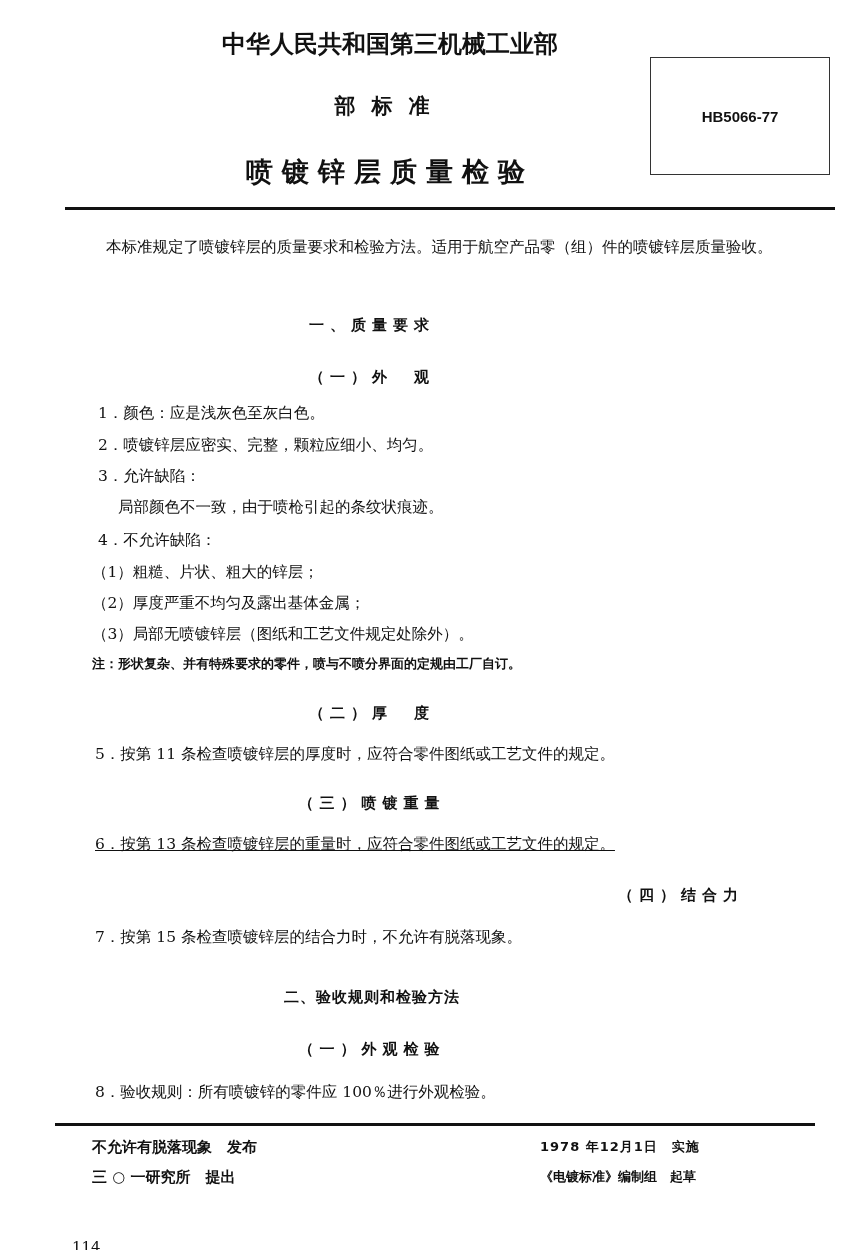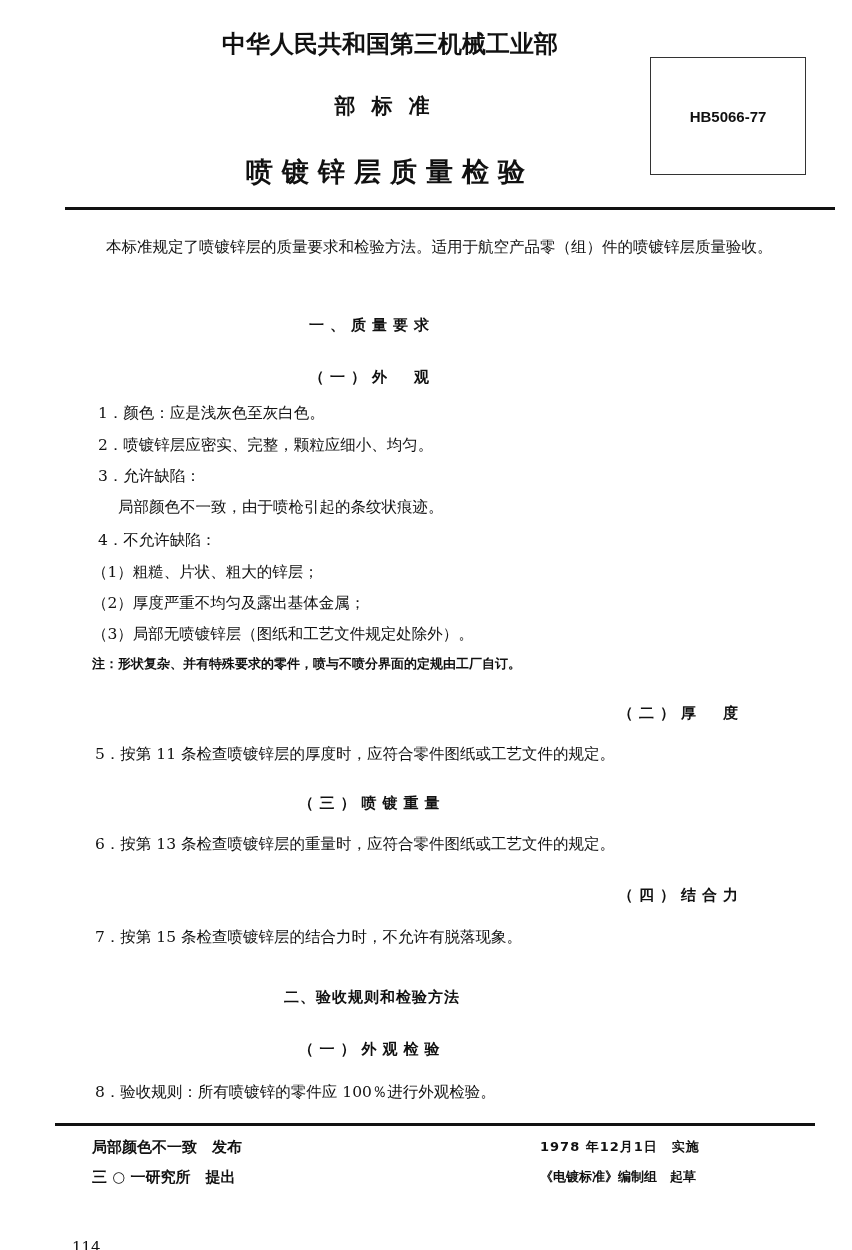--- a/index.html
+++ b/index.html
@@ -8,21 +8,21 @@
     font-family: "DejaVu Serif", "Liberation Serif", serif;
     color: #111111;
   }
   .abs { position: absolute; }
   .center { left: 0; width: 744px; text-align: center; }
   .heading-sans { font-family: "DejaVu Sans", "Liberation Sans", sans-serif; font-weight: bold; }
   .ministry { top: 28px; left: 200px; width: 380px; text-align: center; font-size: 24px; letter-spacing: 0px; }
   .std-type { top: 92px; left: 200px; width: 380px; text-align: center; font-size: 21px; letter-spacing: 16px; }
   .doc-title { top: 154px; left: 200px; width: 380px; text-align: center; font-size: 27px; letter-spacing: 9px; }
   .code-box {
-    top: 57px; left: 650px; width: 156px; height: 118px;
+    top: 57px; left: 650px; width: 180px; height: 118px;
     border: 1px solid #333; box-sizing: border-box;
     display: flex; align-items: center; justify-content: center;
     font-family: "Liberation Sans", sans-serif; font-weight: bold; font-size: 15px;
   }
   .rule-top { top: 207px; left: 65px; width: 770px; height: 3px; background: #111; }
   .para { font-size: 15.5px; line-height: 30px; }
   .intro { top: 232px; left: 62px; width: 770px; text-indent: 44px; }
   .sec-h { font-size: 15px; letter-spacing: 6px; }
   .item { left: 98px; font-size: 15.5px; }
   .note { left: 92px; font-size: 13px; font-weight: bold; font-family: "DejaVu Sans", sans-serif; }
@@ -50,33 +50,33 @@
 <div class="abs item" style="top:403px;">1．颜色：应是浅灰色至灰白色。</div>
 <div class="abs item" style="top:435px;">2．喷镀锌层应密实、完整，颗粒应细小、均匀。</div>
 <div class="abs item" style="top:466px;">3．允许缺陷：</div>
 <div class="abs item" style="top:497px; left:118px;">局部颜色不一致，由于喷枪引起的条纹状痕迹。</div>
 <div class="abs item" style="top:530px;">4．不允许缺陷：</div>
 <div class="abs item" style="top:562px; left:92px;">（1）粗糙、片状、粗大的锌层；</div>
 <div class="abs item" style="top:593px; left:92px;">（2）厚度严重不均匀及露出基体金属；</div>
 <div class="abs item" style="top:624px; left:92px;">（3）局部无喷镀锌层（图纸和工艺文件规定处除外）。</div>
 <div class="abs note" style="top:655px;">注：形状复杂、并有特殊要求的零件，喷与不喷分界面的定规由工厂自订。</div>
 
-<div class="abs center sec-h heading-sans" style="top:704px;text-align:right;">（二）厚　度</div>
+<div class="abs center sec-h heading-sans" style="top:704px;">（二）厚　度</div>
 <div class="abs item" style="top:744px; left:95px;">5．按第 11 条检查喷镀锌层的厚度时，应符合零件图纸或工艺文件的规定。</div>
 
 <div class="abs center sec-h heading-sans" style="top:794px;">（三）喷镀重量</div>
-<div class="abs item" style="top:834px; left:95px;">6．按第 13 条检查喷镀锌层的重量时，应符合零件图纸或工艺文件的规定。</div>
+<div class="abs item" style="top:834px; left:95px;text-decoration:underline;">6．按第 13 条检查喷镀锌层的重量时，应符合零件图纸或工艺文件的规定。</div>
 
 <div class="abs center sec-h heading-sans" style="top:886px;text-align:right;">（四）结合力</div>
 <div class="abs item" style="top:927px; left:95px;">7．按第 15 条检查喷镀锌层的结合力时，不允许有脱落现象。</div>
 
 <div class="abs center sec-h heading-sans" style="top:988px; letter-spacing:1px;">二、验收规则和检验方法</div>
 <div class="abs center sec-h heading-sans" style="top:1040px;">（一）外观检验</div>
 <div class="abs item" style="top:1082px; left:95px;">8．验收规则：所有喷镀锌的零件应 100％进行外观检验。</div>
 
 <div class="abs rule-bottom"></div>
 
-<div class="abs footer-l heading-sans" style="top:1138px;">局部颜色不一致　发布</div>
+<div class="abs footer-l heading-sans" style="top:1138px;">不允许有脱落现象　发布</div>
 <div class="abs footer-l heading-sans" style="top:1168px;">三 ○ 一研究所　提出</div>
 <div class="abs footer-r heading-sans" style="top:1138px; letter-spacing:1px;">1978 年12月1日　实施</div>
 <div class="abs footer-r heading-sans" style="top:1168px;">《电镀标准》编制组　起草</div>
 
 <div class="abs page-no">114</div>
 
 </body></html>

